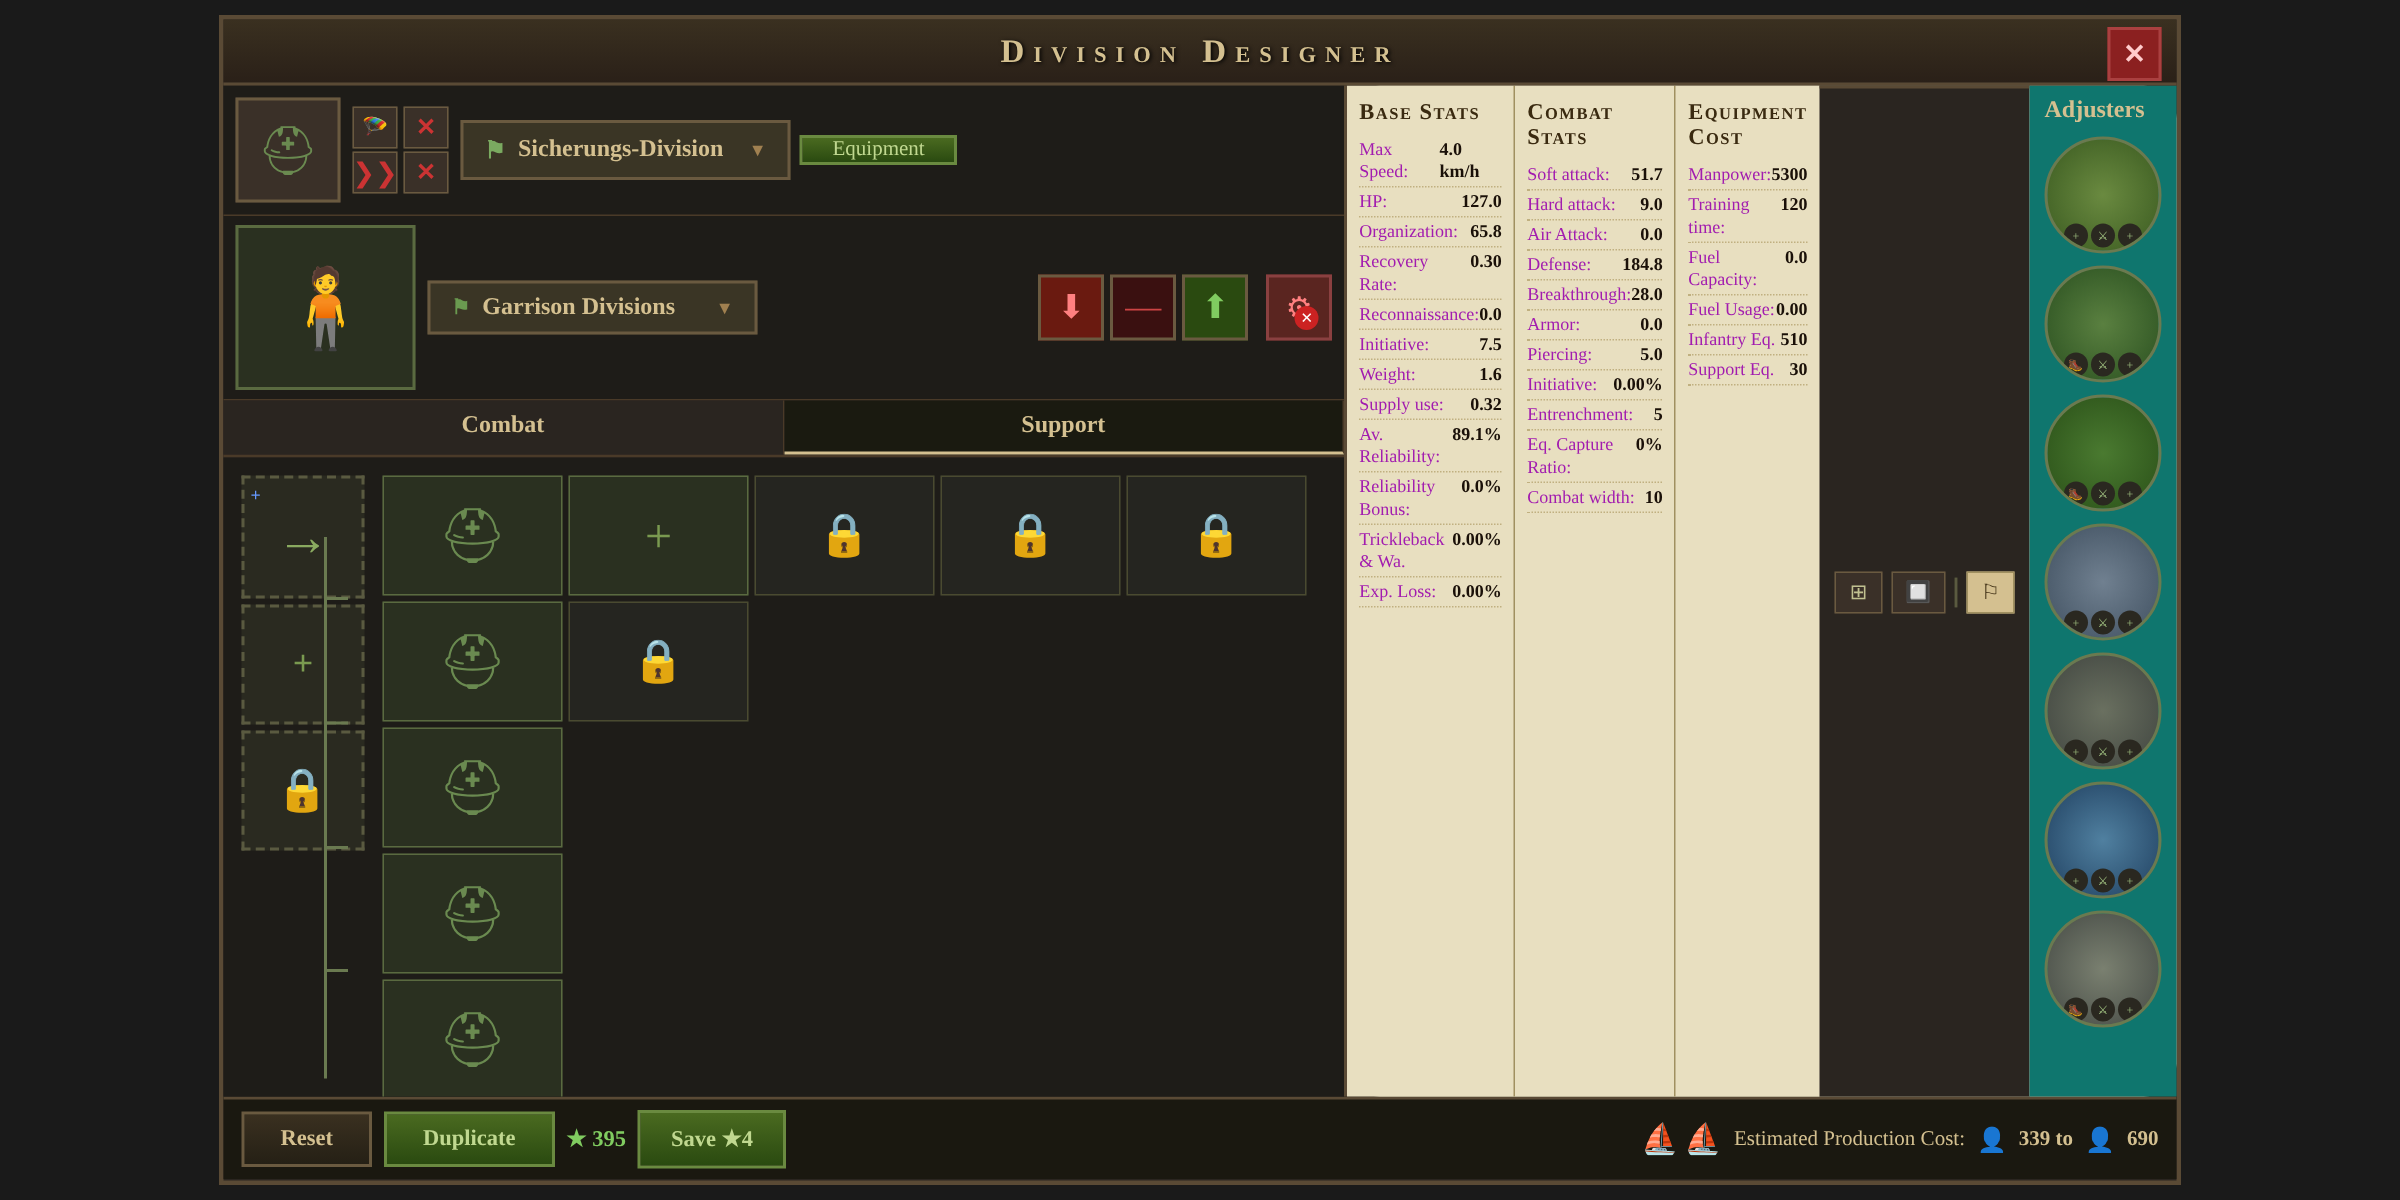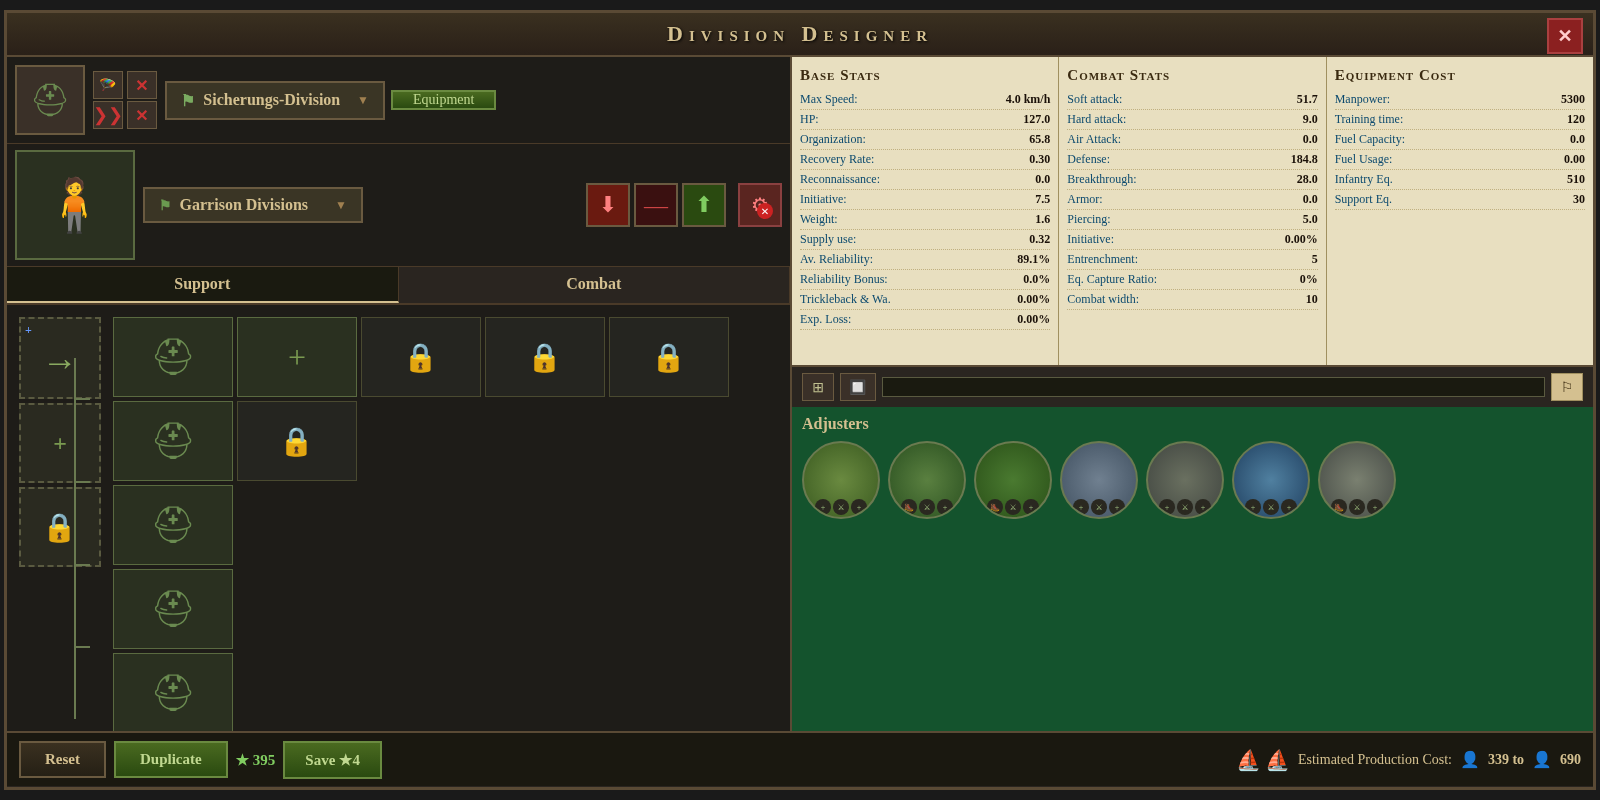--- a/index.html
+++ b/index.html
@@ -5,21 +5,21 @@
     * { box-sizing: border-box; margin: 0; padding: 0; }
     body {
       width: 1600px;
       height: 800px;
       overflow: hidden;
       background: #1a1a1a;
       font-family: 'Georgia', serif;
     }
 
     .main-window {
-      width: 1592px;
+      width: 1308px;
       height: 780px;
       margin: 10px auto;
       background: #2a2520;
       border: 3px solid #5a4a35;
       position: relative;
     }
 
     .title-bar {
       background: linear-gradient(180deg, #3a3020 0%, #2a2018 100%);
       border-bottom: 2px solid #5a4a35;
@@ -364,21 +364,21 @@
     .stat-row {
       display: flex;
       justify-content: space-between;
       padding: 2px 0;
       border-bottom: 1px dotted #c0b080;
       font-size: 12px;
       color: #2a1a08;
     }
 
     .stat-label {
-      color: #0c4a6e;
+      color: #a21caf;
     }
 
     .stat-value {
       font-weight: bold;
       color: #1a1008;
     }
 
     .adjuster-icon {
       width: 78px;
       height: 78px;
@@ -553,22 +553,22 @@
           </div>
           <div class="delete-btn">
             <span style="font-size:20px; color:#ff8080; position:relative;">⚙
               <span style="position:absolute; bottom:-2px; right:-4px; background:#cc2222; border-radius:50%; width:16px; height:16px; display:flex; align-items:center; justify-content:center; font-size:10px; color:#fff;">✕</span>
             </span>
           </div>
         </div>
       </div>
 
       <div class="tab-row">
+        <div class="tab">Combat</div>
         <div class="tab active">Support</div>
-        <div class="tab">Combat</div>
       </div>
 
       <div class="battalion-area">
         <div style="display:flex; gap:12px; height:100%;">
 
           <div style="display:flex; flex-direction:column; gap:4px; position:relative;">
 
             <svg style="position:absolute; left:41px; top:0; width:30px; height:100%; pointer-events:none; z-index:1;">
               <line x1="15" y1="41" x2="15" y2="450" stroke="#6a7a50" stroke-width="2"></line>
               <line x1="15" y1="82" x2="30" y2="82" stroke="#6a7a50" stroke-width="2"></line>
@@ -634,21 +634,21 @@
             <div style="display:flex; gap:4px;">
               <div class="unit-slot filled">
                 <span class="helmet-unit">⛑</span>
               </div>
             </div>
           </div>
         </div>
       </div>
     </div>
 
-    <div class="right-panel-stats" style="flex:1; background:#e8dfc0; display:flex; flex-direction:column;border-radius:22px;">
+    <div class="right-panel-stats" style="flex:1; background:#e8dfc0; display:flex; flex-direction:row;border-radius:22px;">
 
       <div style="display:flex; flex:1; background:#e8dfc0;">
 
         <div class="stats-col">
           <div class="stats-header">Base Stats</div>
           <div class="stat-row">
             <span class="stat-label">Max Speed:</span>
             <span class="stat-value">4.0 km/h</span>
           </div>
           <div class="stat-row">
@@ -780,21 +780,21 @@
         </div>
         <div style="width:36px;height:28px;background:#3a3028;border:1px solid #6a5a40;display:flex;align-items:center;justify-content:center;cursor:pointer;">
           <span style="color:#c0c090;font-size:14px;">🔲</span>
         </div>
         <div style="flex:1;height:20px;background:#1a1a10;border:1px solid #5a5a40;"></div>
         <div style="width:32px;height:28px;background:#d4c090;border:1px solid #a09060;display:flex;align-items:center;justify-content:center;cursor:pointer;">
           <span style="color:#3a2a10;font-size:14px;">⚐</span>
         </div>
       </div>
 
-      <div style="background:#14532d; padding:8px 10px; flex:1;">
+      <div style="background:#0f766e; padding:8px 10px; flex:1;">
         <div style="color:#d4c090;font-size:16px;font-weight:bold;margin-bottom:8px;">Adjusters</div>
         <div style="display:flex; flex-wrap:wrap; gap:8px;">
 
           <div class="adjuster-icon terrain1">
             <div class="adj-sub-icons">
               <div class="adj-sub">+</div>
               <div class="adj-sub">⚔</div>
               <div class="adj-sub">+</div>
             </div>
           </div>

